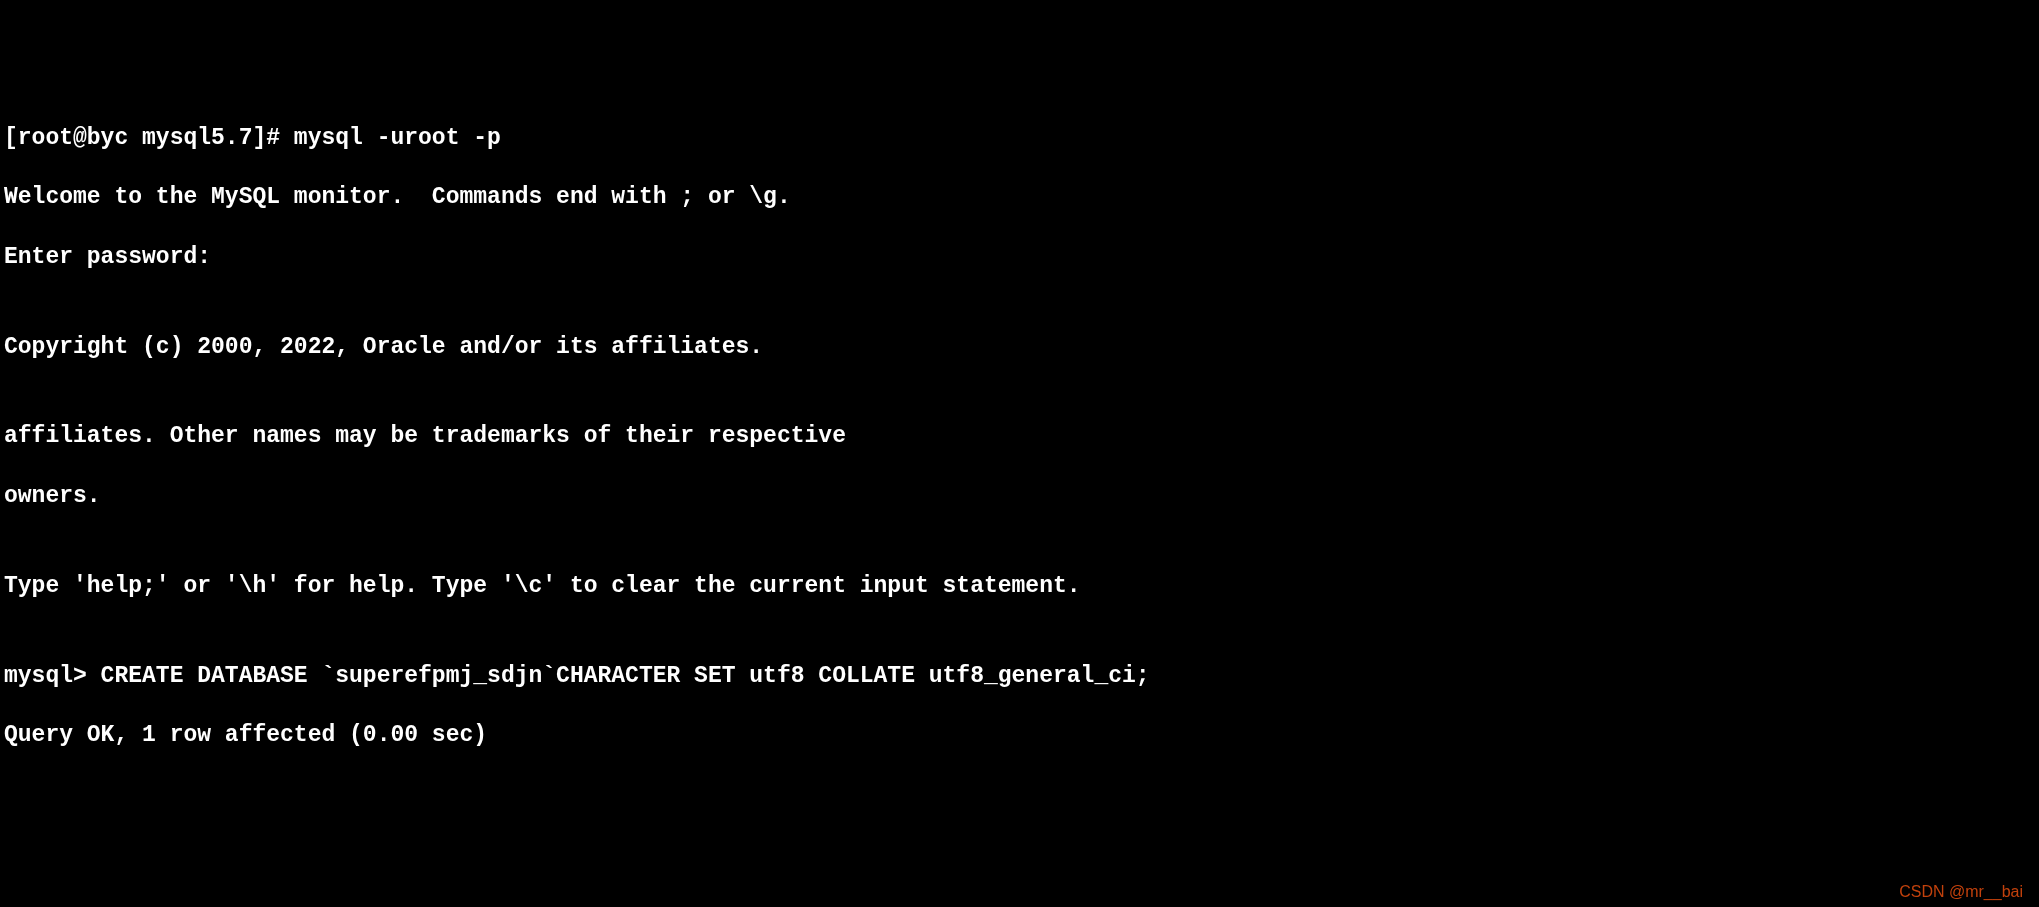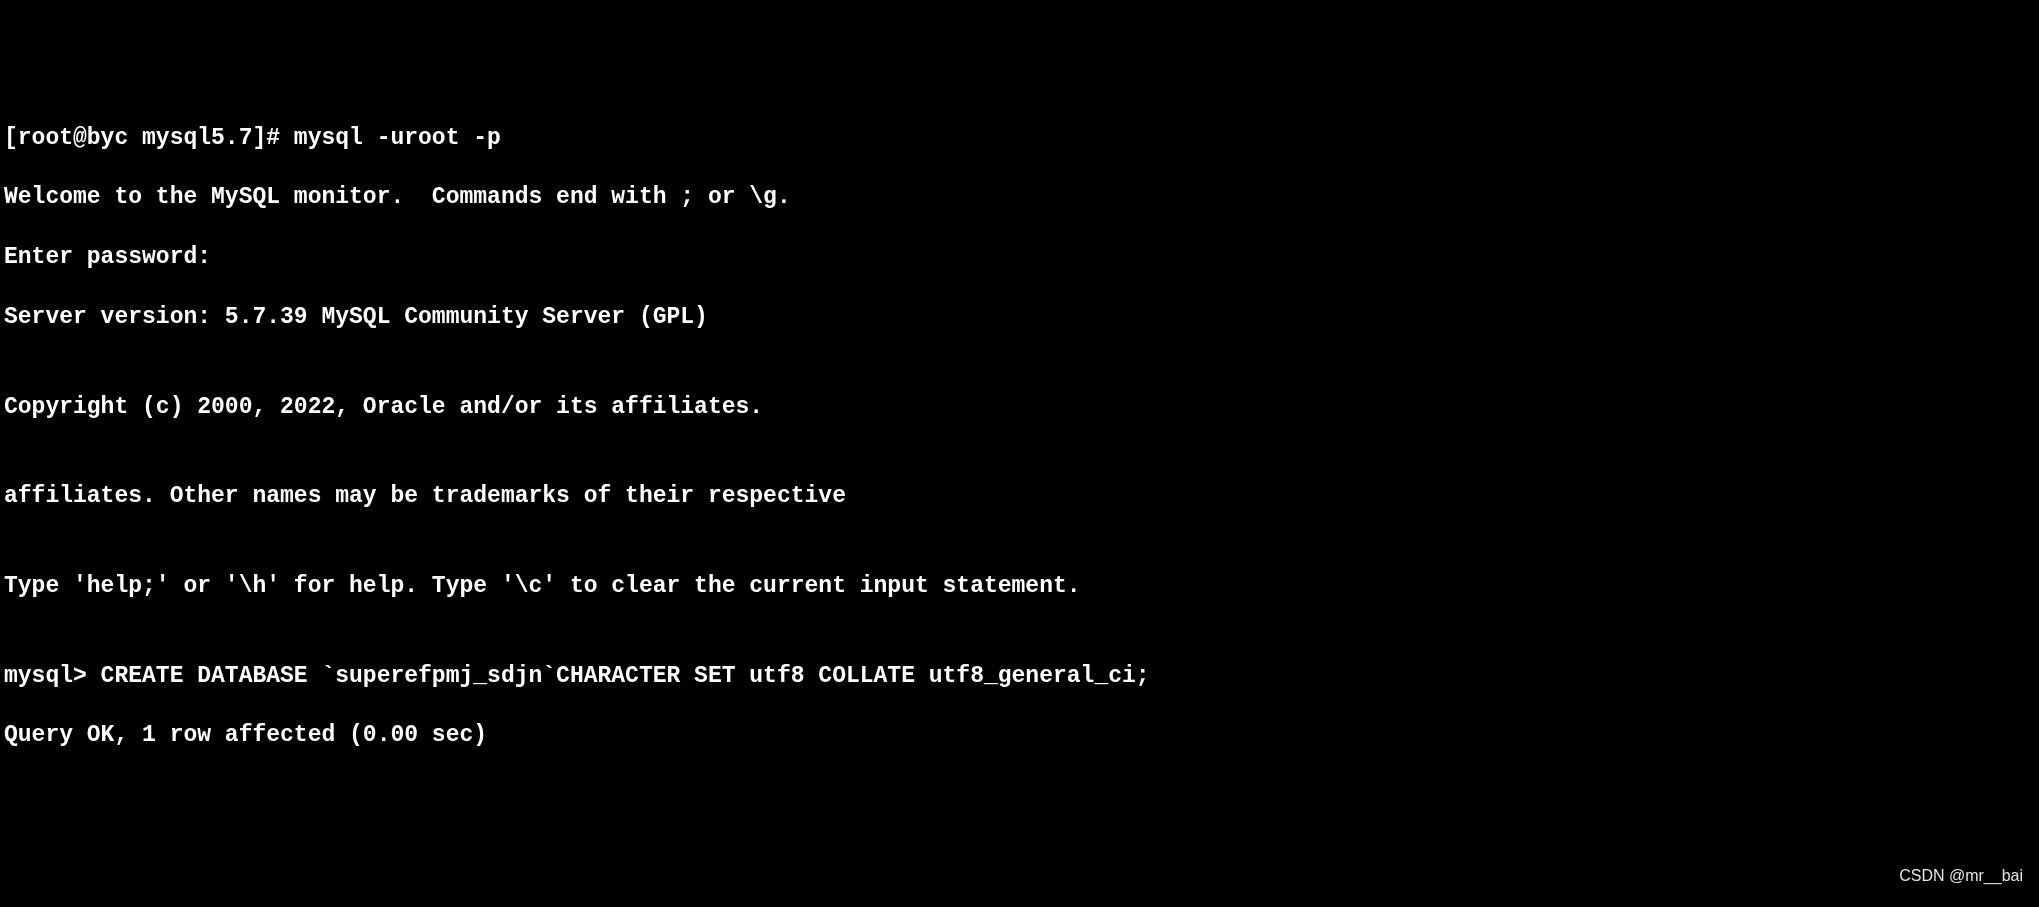--- a/index.html
+++ b/index.html
@@ -19,42 +19,42 @@
       width: 2039px;
       height: 907px;
       position: relative;
       overflow: hidden;
     }
     .terminal-line {
       display: block;
     }
     .watermark {
       position: absolute;
-      bottom: 20px;
+      bottom: 4px;
       right: 16px;
       font-size: 16px;
       font-weight: normal;
-      color: #e5e5e5;
+      color: #c2410c;
       font-family: Arial, sans-serif;
       white-space: nowrap;
     }
   </style>
 </head>
 <body>
 
 
 
 <div><span class="terminal-line">[root@byc mysql5.7]# mysql -uroot -p</span>
 <span class="terminal-line">Welcome to the MySQL monitor.  Commands end with ; or \g.</span>
 <span class="terminal-line">Enter password:</span>
-<span class="terminal-line">Server version: 5.7.39 MySQL Community Server (GPL)</span>
 <span class="terminal-line"></span>
 <span class="terminal-line">Copyright (c) 2000, 2022, Oracle and/or its affiliates.</span>
 <span class="terminal-line"></span>
 <span class="terminal-line">affiliates. Other names may be trademarks of their respective</span>
+<span class="terminal-line">owners.</span>
 <span class="terminal-line"></span>
 <span class="terminal-line">Type 'help;' or '\h' for help. Type '\c' to clear the current input statement.</span>
 <span class="terminal-line"></span>
 <span class="terminal-line">mysql&gt; CREATE DATABASE `superefpmj_sdjn`CHARACTER SET utf8 COLLATE utf8_general_ci;</span>
 <span class="terminal-line">Query OK, 1 row affected (0.00 sec)</span>
 <span class="terminal-line"></span>
 
 
 
 

